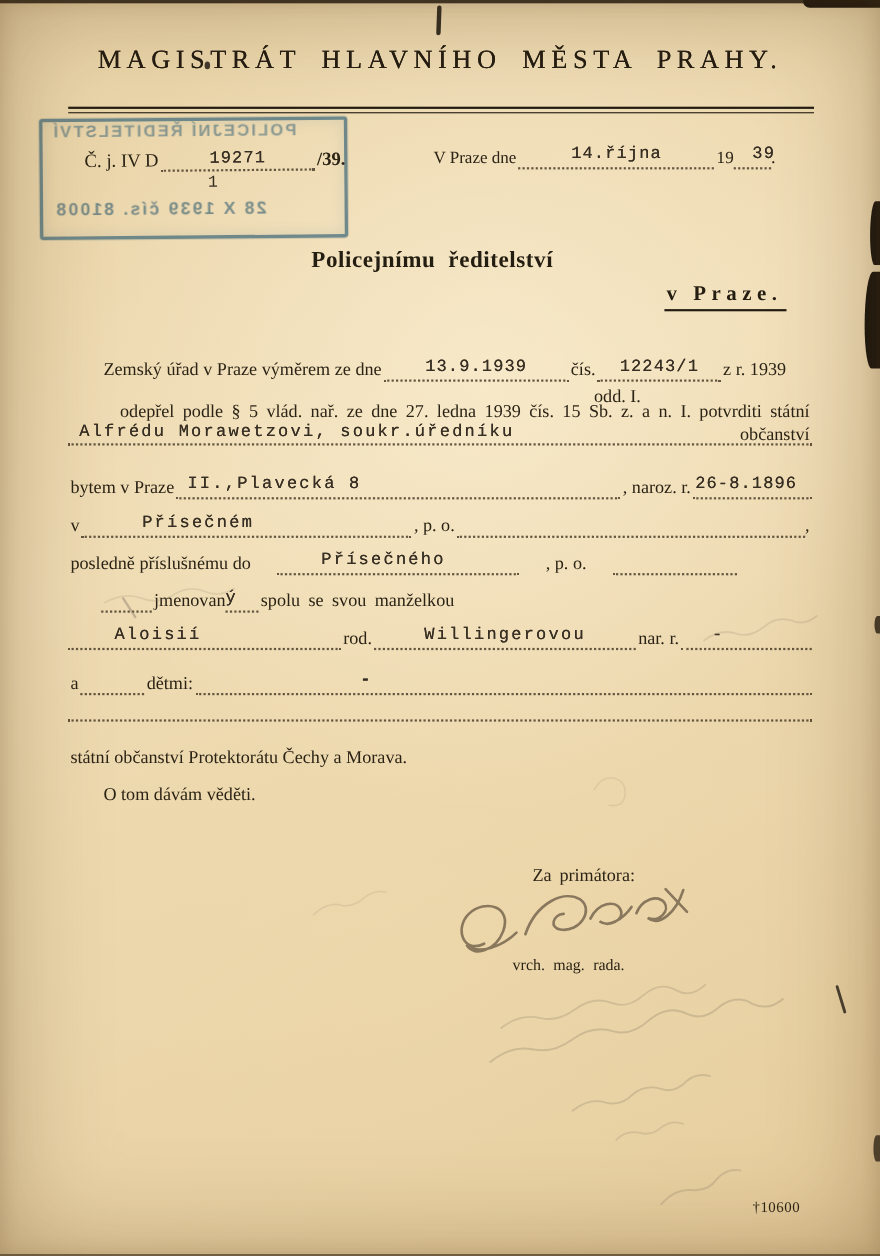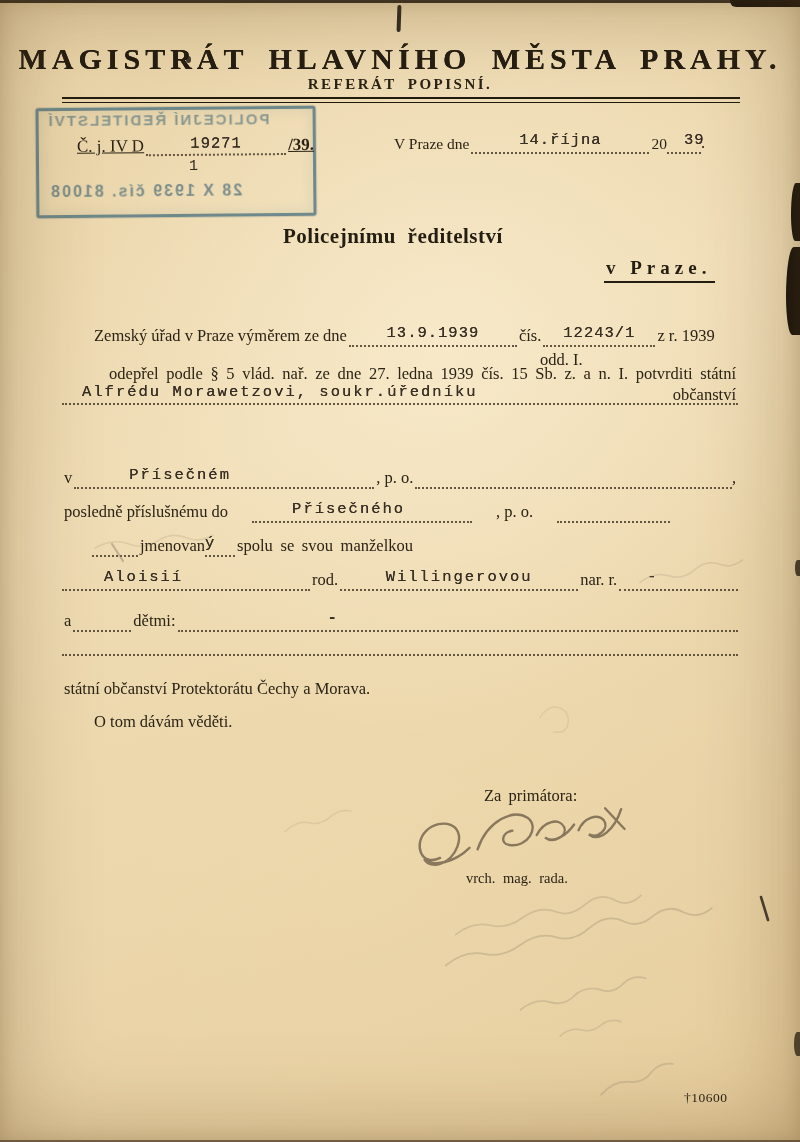--- a/index.html
+++ b/index.html
@@ -12,21 +12,21 @@
     font-family:"Liberation Serif","DejaVu Serif",serif;
     color:#2b2315;
   }
   .page::after {
     content:""; position:absolute; inset:0; pointer-events:none;
     box-shadow: inset 0 0 95px rgba(94,63,24,.38), inset 0 0 18px rgba(94,63,24,.20);
   }
   
   .title {
     position:absolute; top:42px; left:0; width:100%; text-align:center;
-    font-size:30px; font-weight:bold; letter-spacing:5px; word-spacing:8px;
+    font-size:24px; font-weight:normal; letter-spacing:5px; word-spacing:8px;
     color:#241d12; text-shadow:0 0 .5px #241d12;
   }
   .subtitle {
     position:absolute; top:76px; left:0; width:100%; text-align:center;
     font-size:15px; font-weight:bold; letter-spacing:2.5px; word-spacing:5px; color:#2a2316;
   }
   .rule {
     position:absolute; top:97px; left:62px; right:60px; height:3px;
     border-top:2.5px solid #221c11; border-bottom:1.5px solid #221c11;
   }
@@ -41,35 +41,35 @@
     font-family:"Liberation Sans","DejaVu Sans",sans-serif;
     font-weight:bold; color:rgba(55,98,118,.55); transform:scaleX(-1);
     filter:blur(.4px); white-space:nowrap; letter-spacing:2px;
   }
   .stamp-top { position:absolute; top:1px; left:8px; font-size:15px; }
   .stamp-bottom { position:absolute; bottom:14px; left:10px; font-size:16px; color:rgba(50,92,112,.62)!important; }
   .refline {
     position:absolute; top:26px; left:36px; right:4px;
     display:flex; align-items:flex-end; font-size:17px;
   }
-  .refline .p { white-space:nowrap;text-decoration:underline; }
+  .refline .p { white-space:nowrap; }
   .ref-sub {
     position:absolute; top:48px; left:150px;
     font-family:"Liberation Mono","DejaVu Sans Mono",monospace; font-size:15px; color:#352c21;
   }
   
   .row { position:absolute; display:flex; align-items:flex-end; font-size:16.5px; line-height:1.25; }
   .p { white-space:nowrap; padding:0 2px; }
   .dotline {
     position:relative; display:inline-block; height:6px;
     border-bottom:2px dotted rgba(74,61,42,.85); flex:0 0 auto;
   }
   .dotline.fill { flex:1 1 auto; }
   .typed {
-    position:absolute; bottom:1px; left:20px; white-space:nowrap;
+    position:absolute; bottom:1px; left:10px; white-space:nowrap;
     font-family:"Liberation Mono","DejaVu Sans Mono",monospace;
     font-size:15.5px; letter-spacing:1px; color:#382f24; text-shadow:0 0 .5px #382f24;
   }
   .t-center { left:50%; transform:translateX(-50%); }
   .wide { word-spacing:3.5px; }
   
   .addr1 {
     position:absolute; left:283px; top:224px; font-size:21px; font-weight:bold;
     letter-spacing:.5px; word-spacing:6px; color:#241d11;
   }
@@ -95,42 +95,41 @@
   <div class="art" style="top:0;right:0;width:70px;height:7px;border-radius:0 0 0 6px;"></div>
   <div class="art" style="top:183px;right:0;width:9px;height:58px;border-radius:60% 0 0 50%;"></div>
   <div class="art" style="top:247px;right:0;width:14px;height:88px;border-radius:70% 0 0 55%;"></div>
   <div class="art" style="top:560px;right:0;width:5px;height:16px;border-radius:60% 0 0 60%;opacity:.8;"></div>
   <div class="art" style="top:1032px;right:0;width:6px;height:24px;border-radius:60% 0 0 60%;opacity:.75;"></div>
   <div class="art" style="bottom:0;left:0;width:100%;height:2px;opacity:.55;"></div>
   <div class="art" style="top:5px;left:397px;width:4px;height:27px;border-radius:3px;transform:rotate(2deg);opacity:.88;"></div>
   <div class="art" style="top:56px;left:186px;width:5px;height:7px;border-radius:50%;opacity:.8;"></div>
 
   <div class="title">MAGISTRÁT HLAVNÍHO MĚSTA PRAHY.</div>
-  <div class="subtitle">REFERÁT POPISNÍ.</div>
   <div class="rule"></div>
 
   <div class="stamp">
     <div class="mirror stamp-top">POLICEJNÍ ŘEDITELSTVÍ</div>
     <div class="refline">
       <span class="p">Č. j. IV D</span>
       <span class="dotline" style="width:140px;">
         <span class="typed t-center">19271</span>
       </span>
       <span class="p" style="font-weight:bold;">/39.</span>
     </div>
     <div class="ref-sub">1</div>
     <div class="mirror stamp-bottom">28 X 1939 čís. 81008</div>
   </div>
 
   <div class="row" style="top:133px;left:392px;width:330px;">
     <span class="p" style="font-size:15.5px;">V Praze dne</span>
     <span class="dotline" style="width:178px;text-align:center;">
       <span class="typed t-center">14.října</span>
     </span>
-    <span class="p" style="font-size:15.5px;padding-right:0;">20</span>
+    <span class="p" style="font-size:15.5px;padding-right:0;">19</span>
     <span class="dotline" style="width:34px;">
       <span class="typed" style="left:17px;margin-top:48px;">39</span>
     </span>
     <span class="p" style="padding-left:0;">.</span>
   </div>
 
   <div class="addr1">Policejnímu ředitelství</div>
   <div class="addr2">v Praze.</div>
 
   <div class="row" style="top:326px;left:92px;right:62px;">
@@ -149,20 +148,30 @@
   <div class="row wide" style="top:364px;left:62px;right:62px;">
     <span class="p" style="white-space:normal;text-align:right;">odepřel podle § 5 vlád. nař. ze dne 27. ledna 1939 čís. 15 Sb. z. a n. I. potvrditi státní občanství</span>
   </div>
 
   <div class="row" style="top:397px;left:62px;right:62px;">
     <span class="dotline fill">
       <span class="typed" style="letter-spacing:2px;">Alfrédu Morawetzovi, soukr.úředníku</span>
     </span>
   </div>
 
+  <div class="row" style="top:433px;left:62px;right:62px;">
+    <span class="p">bytem v Praze</span>
+    <span class="dotline fill">
+      <span class="typed" style="letter-spacing:2px;">II.,Plavecká 8</span>
+    </span>
+    <span class="p">, naroz. r.</span>
+    <span class="dotline" style="width:108px;">
+      <span class="typed" style="left:2px;">26-8.1896</span>
+    </span>
+  </div>
 
   <div class="row" style="top:468px;left:62px;right:62px;">
     <span class="p">v</span>
     <span class="dotline" style="width:300px;">
       <span class="typed" style="left:55px;letter-spacing:2px;">Přísečném</span>
     </span>
     <span class="p">, p. o.</span>
     <span class="dotline fill"></span>
     <span class="p" style="padding-left:0;">,</span>
   </div>

